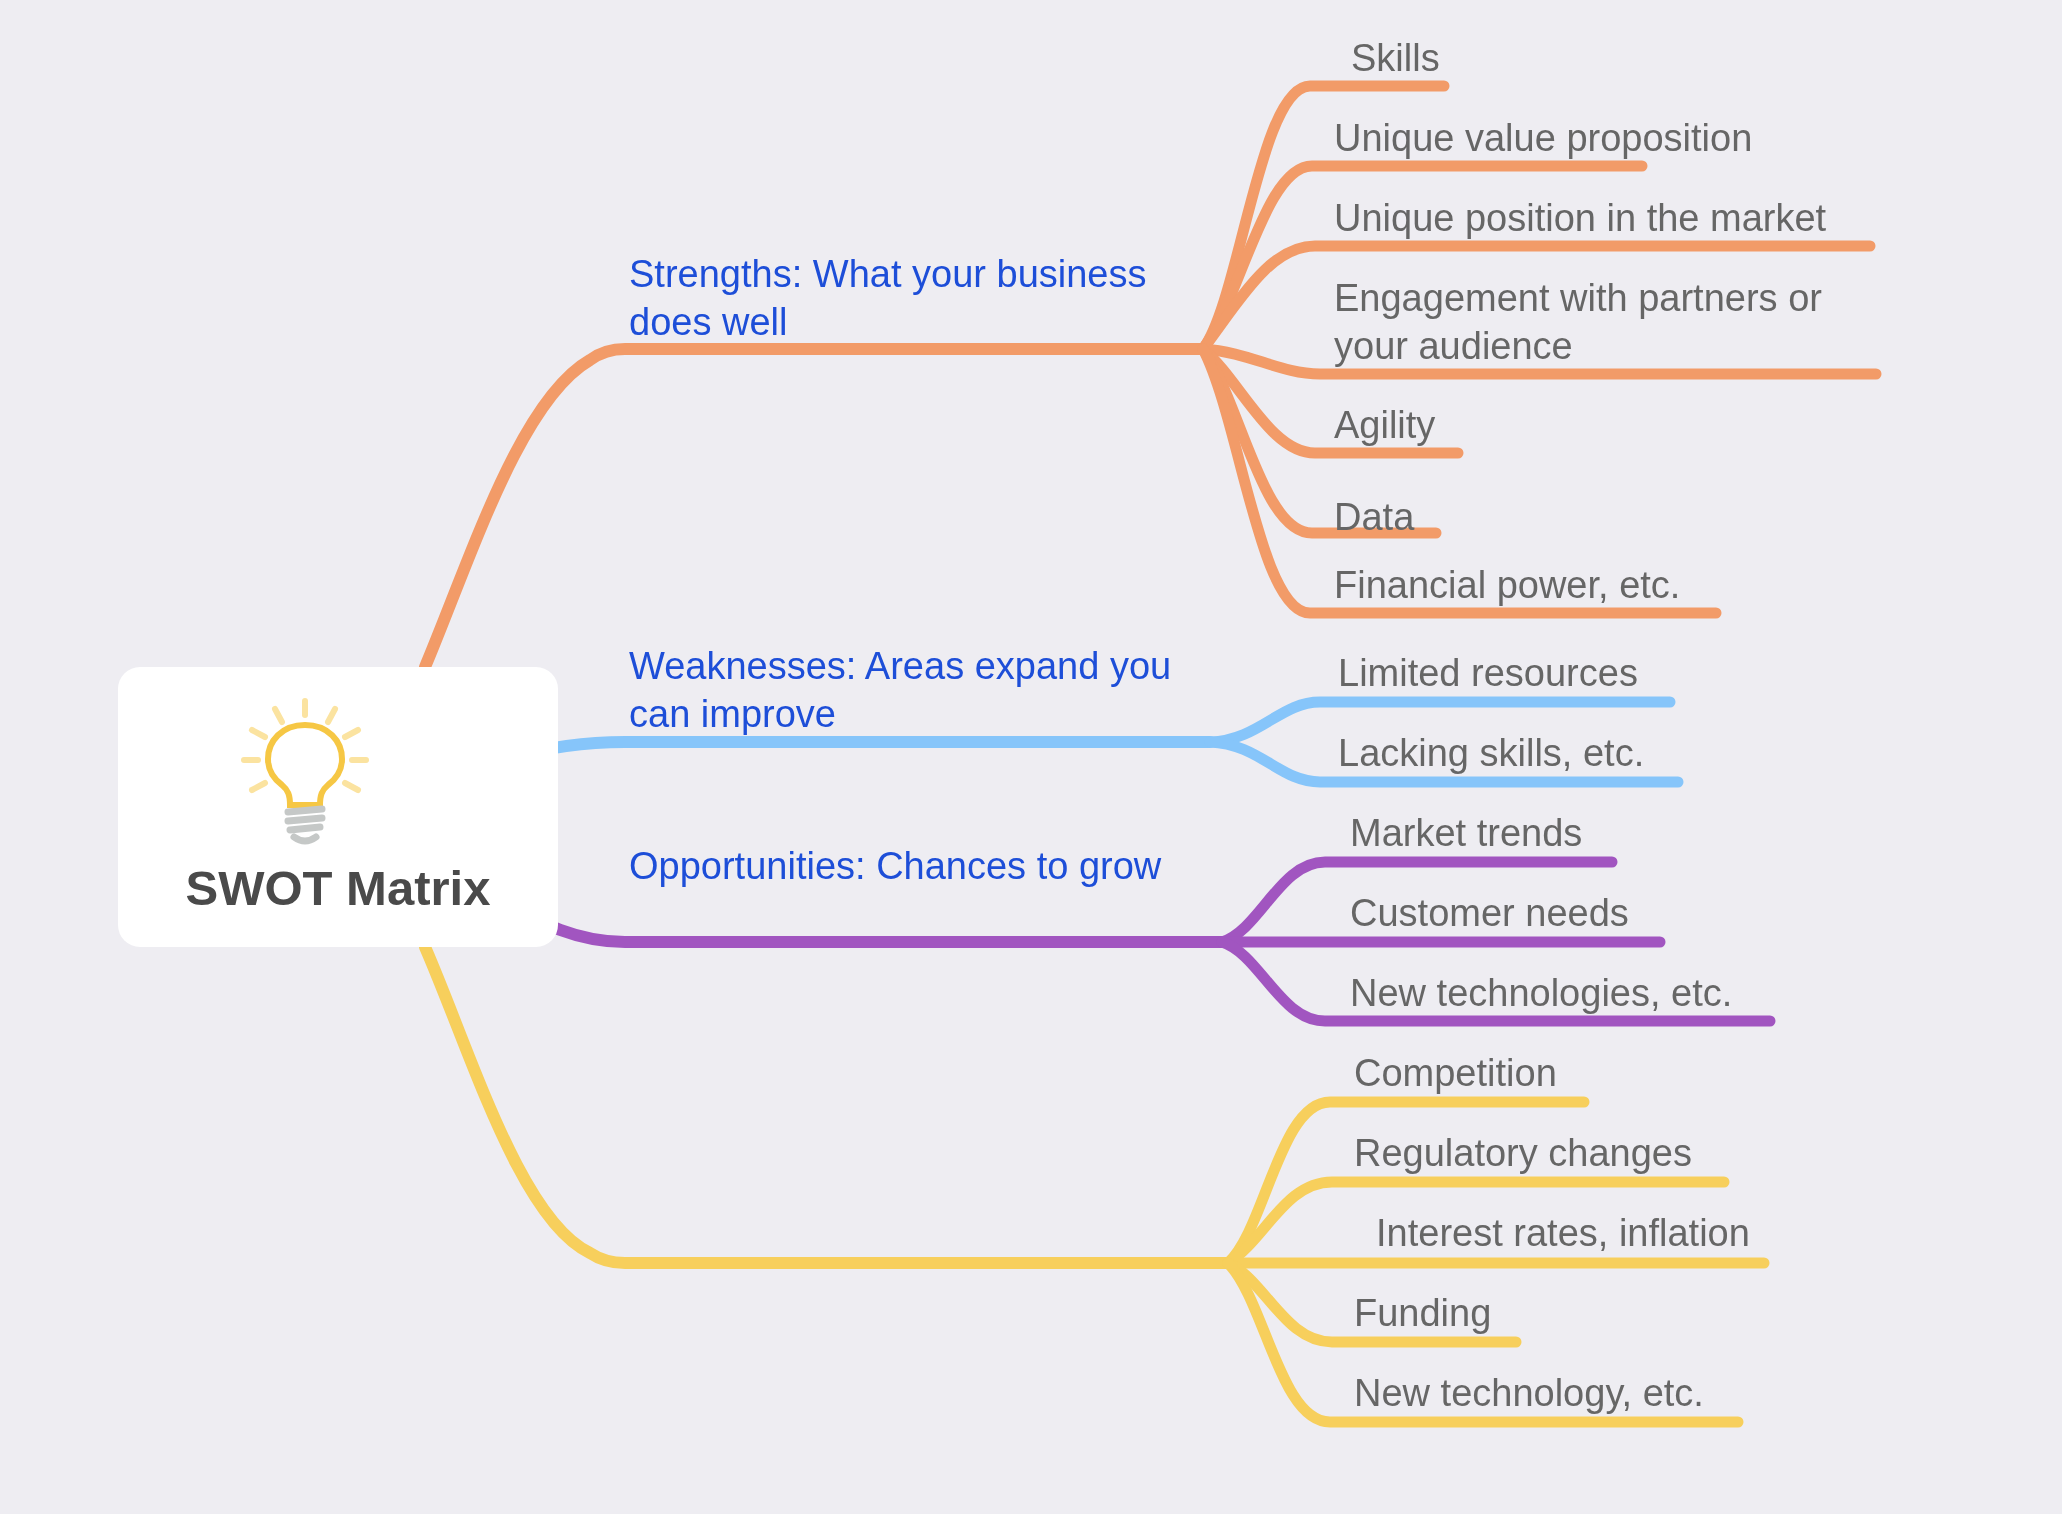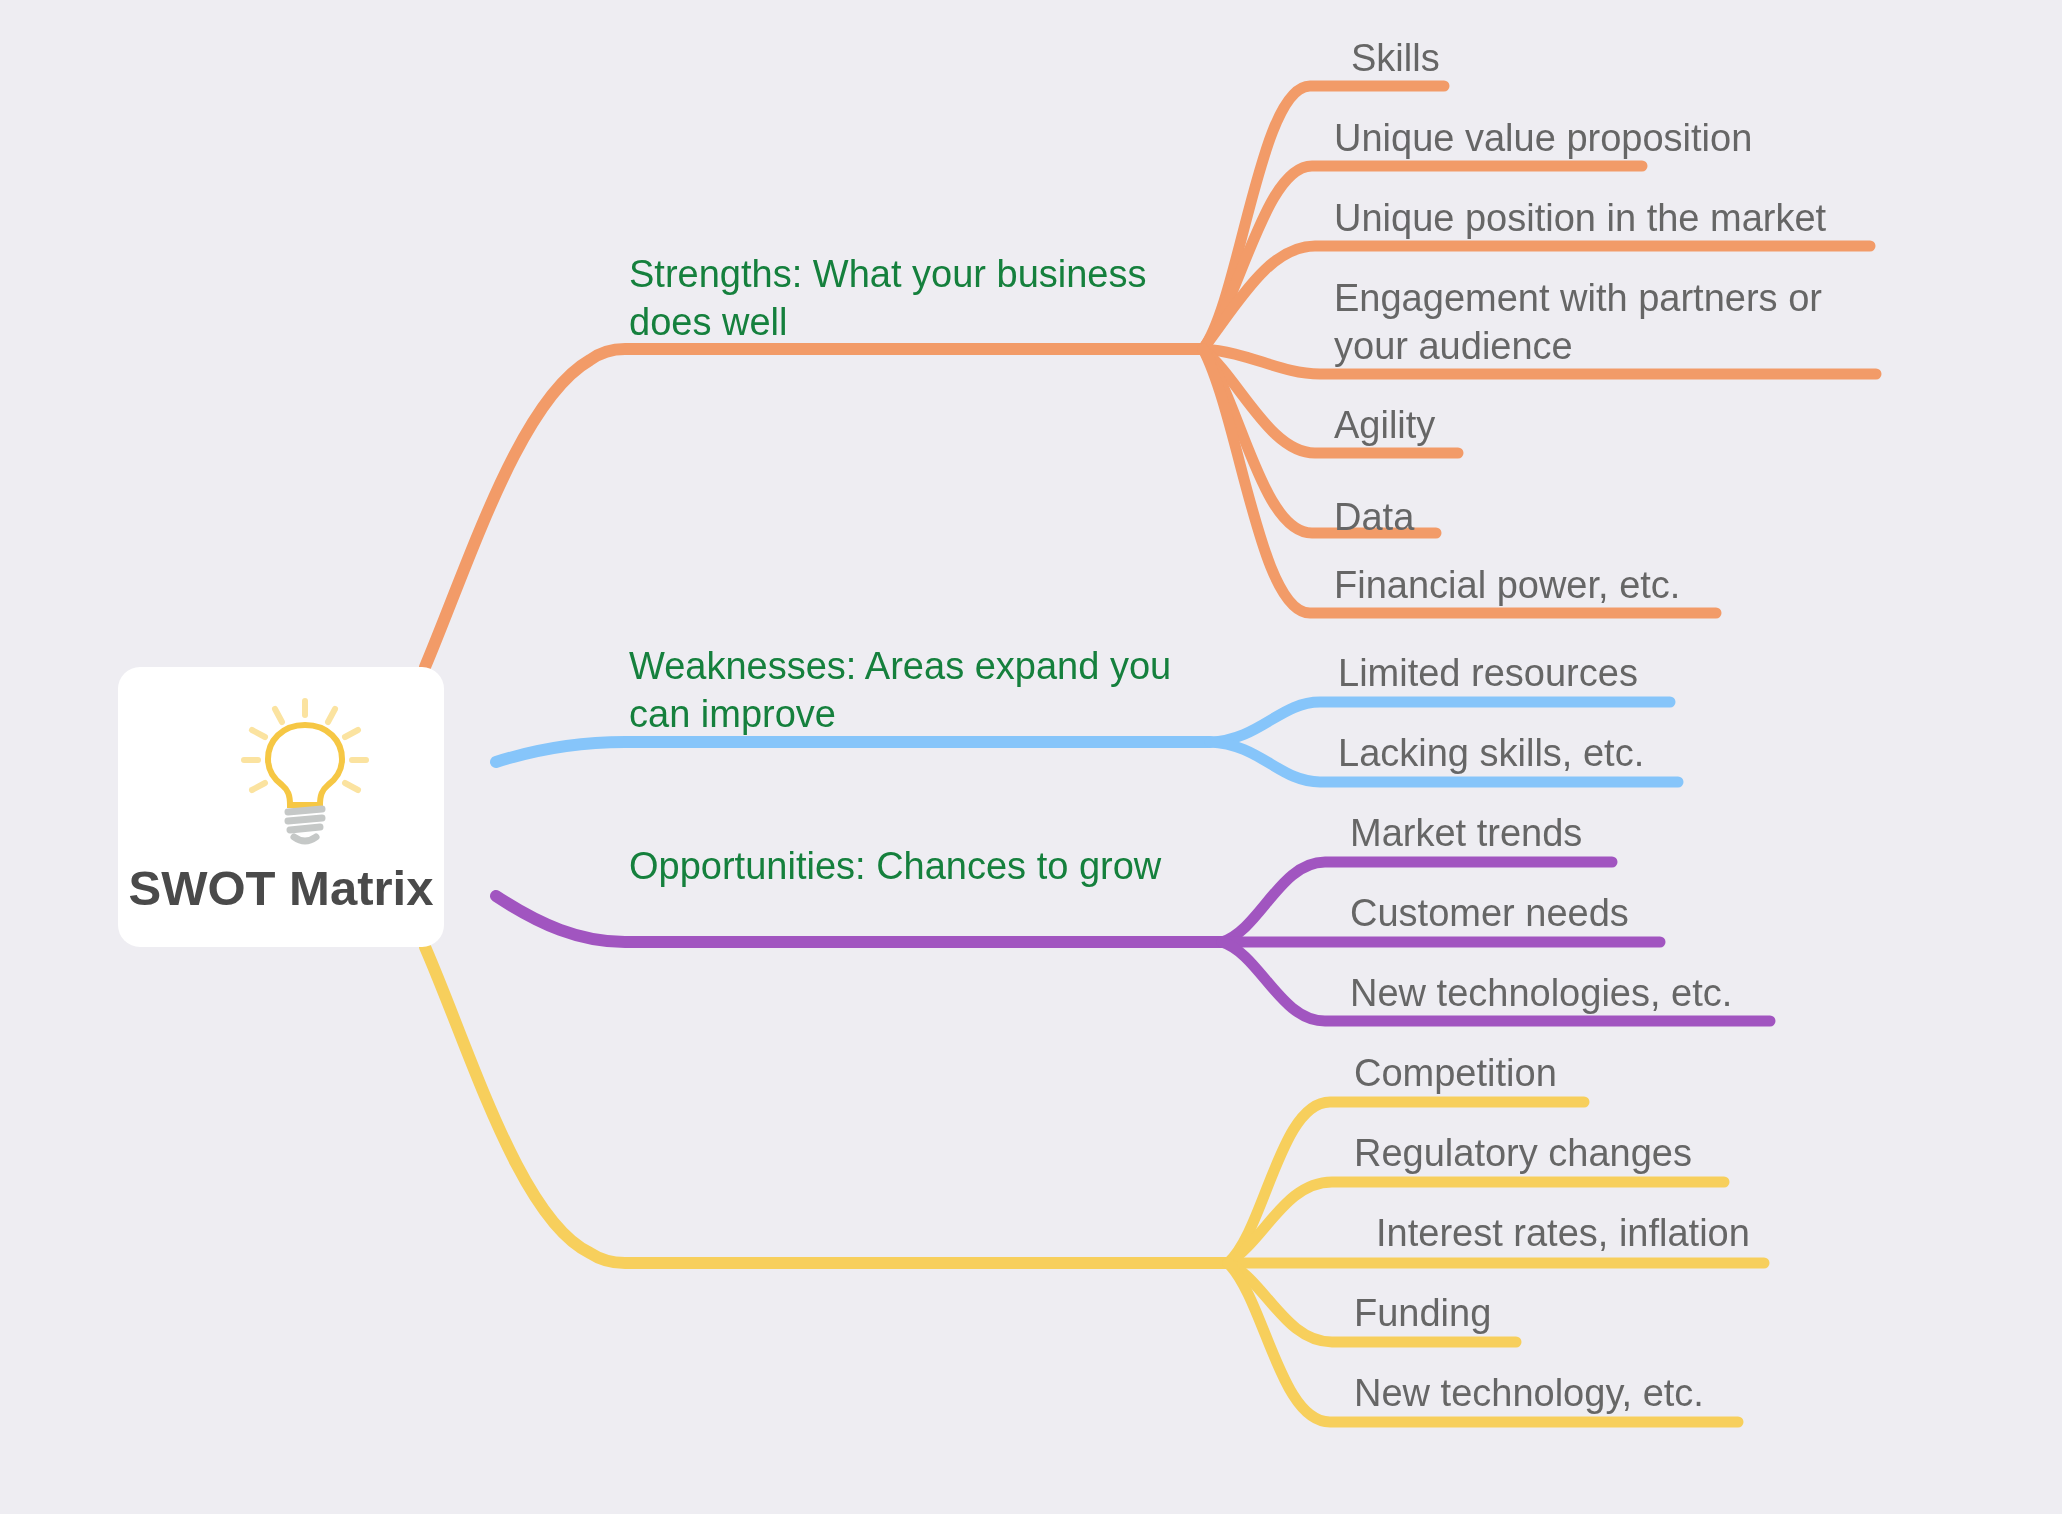--- a/index.html
+++ b/index.html
@@ -6,31 +6,31 @@
   body {
     width: 2062px; height: 1514px; overflow: hidden;
     background: #EEEDF2;
     position: relative;
     font-family: "Liberation Sans", "DejaVu Sans", sans-serif;
   }
   #canvas { position: absolute; left: 0; top: 0; width: 2062px; height: 1514px; }
   #links { position: absolute; left: 0; top: 0; }
   .central-node {
     position: absolute;
-    left: 118px; top: 667px; width: 326px; height: 280px;
+    left: 118px; top: 667px; width: 440px; height: 280px;
     background: #FFFFFF; border-radius: 22px;
     box-sizing: border-box;
   }
   .central-title {
     position: absolute; left: 0; width: 100%; top: 193px;
     text-align: center; font-weight: bold; font-size: 49px;
     color: #4A4A4A; line-height: 56px; letter-spacing: 0px;
   }
   .branch-label {
-    position: absolute; color: #15803d; font-size: 38px; line-height: 48px;
+    position: absolute; color: #1d4ed8; font-size: 38px; line-height: 48px;
     white-space: nowrap;
   }
   .leaf-label {
     position: absolute; color: #666666; font-size: 38px; line-height: 48px;
     white-space: nowrap;
   }
 </style>
 </head>
 <body style="background: rgb(238, 237, 242);">
 

